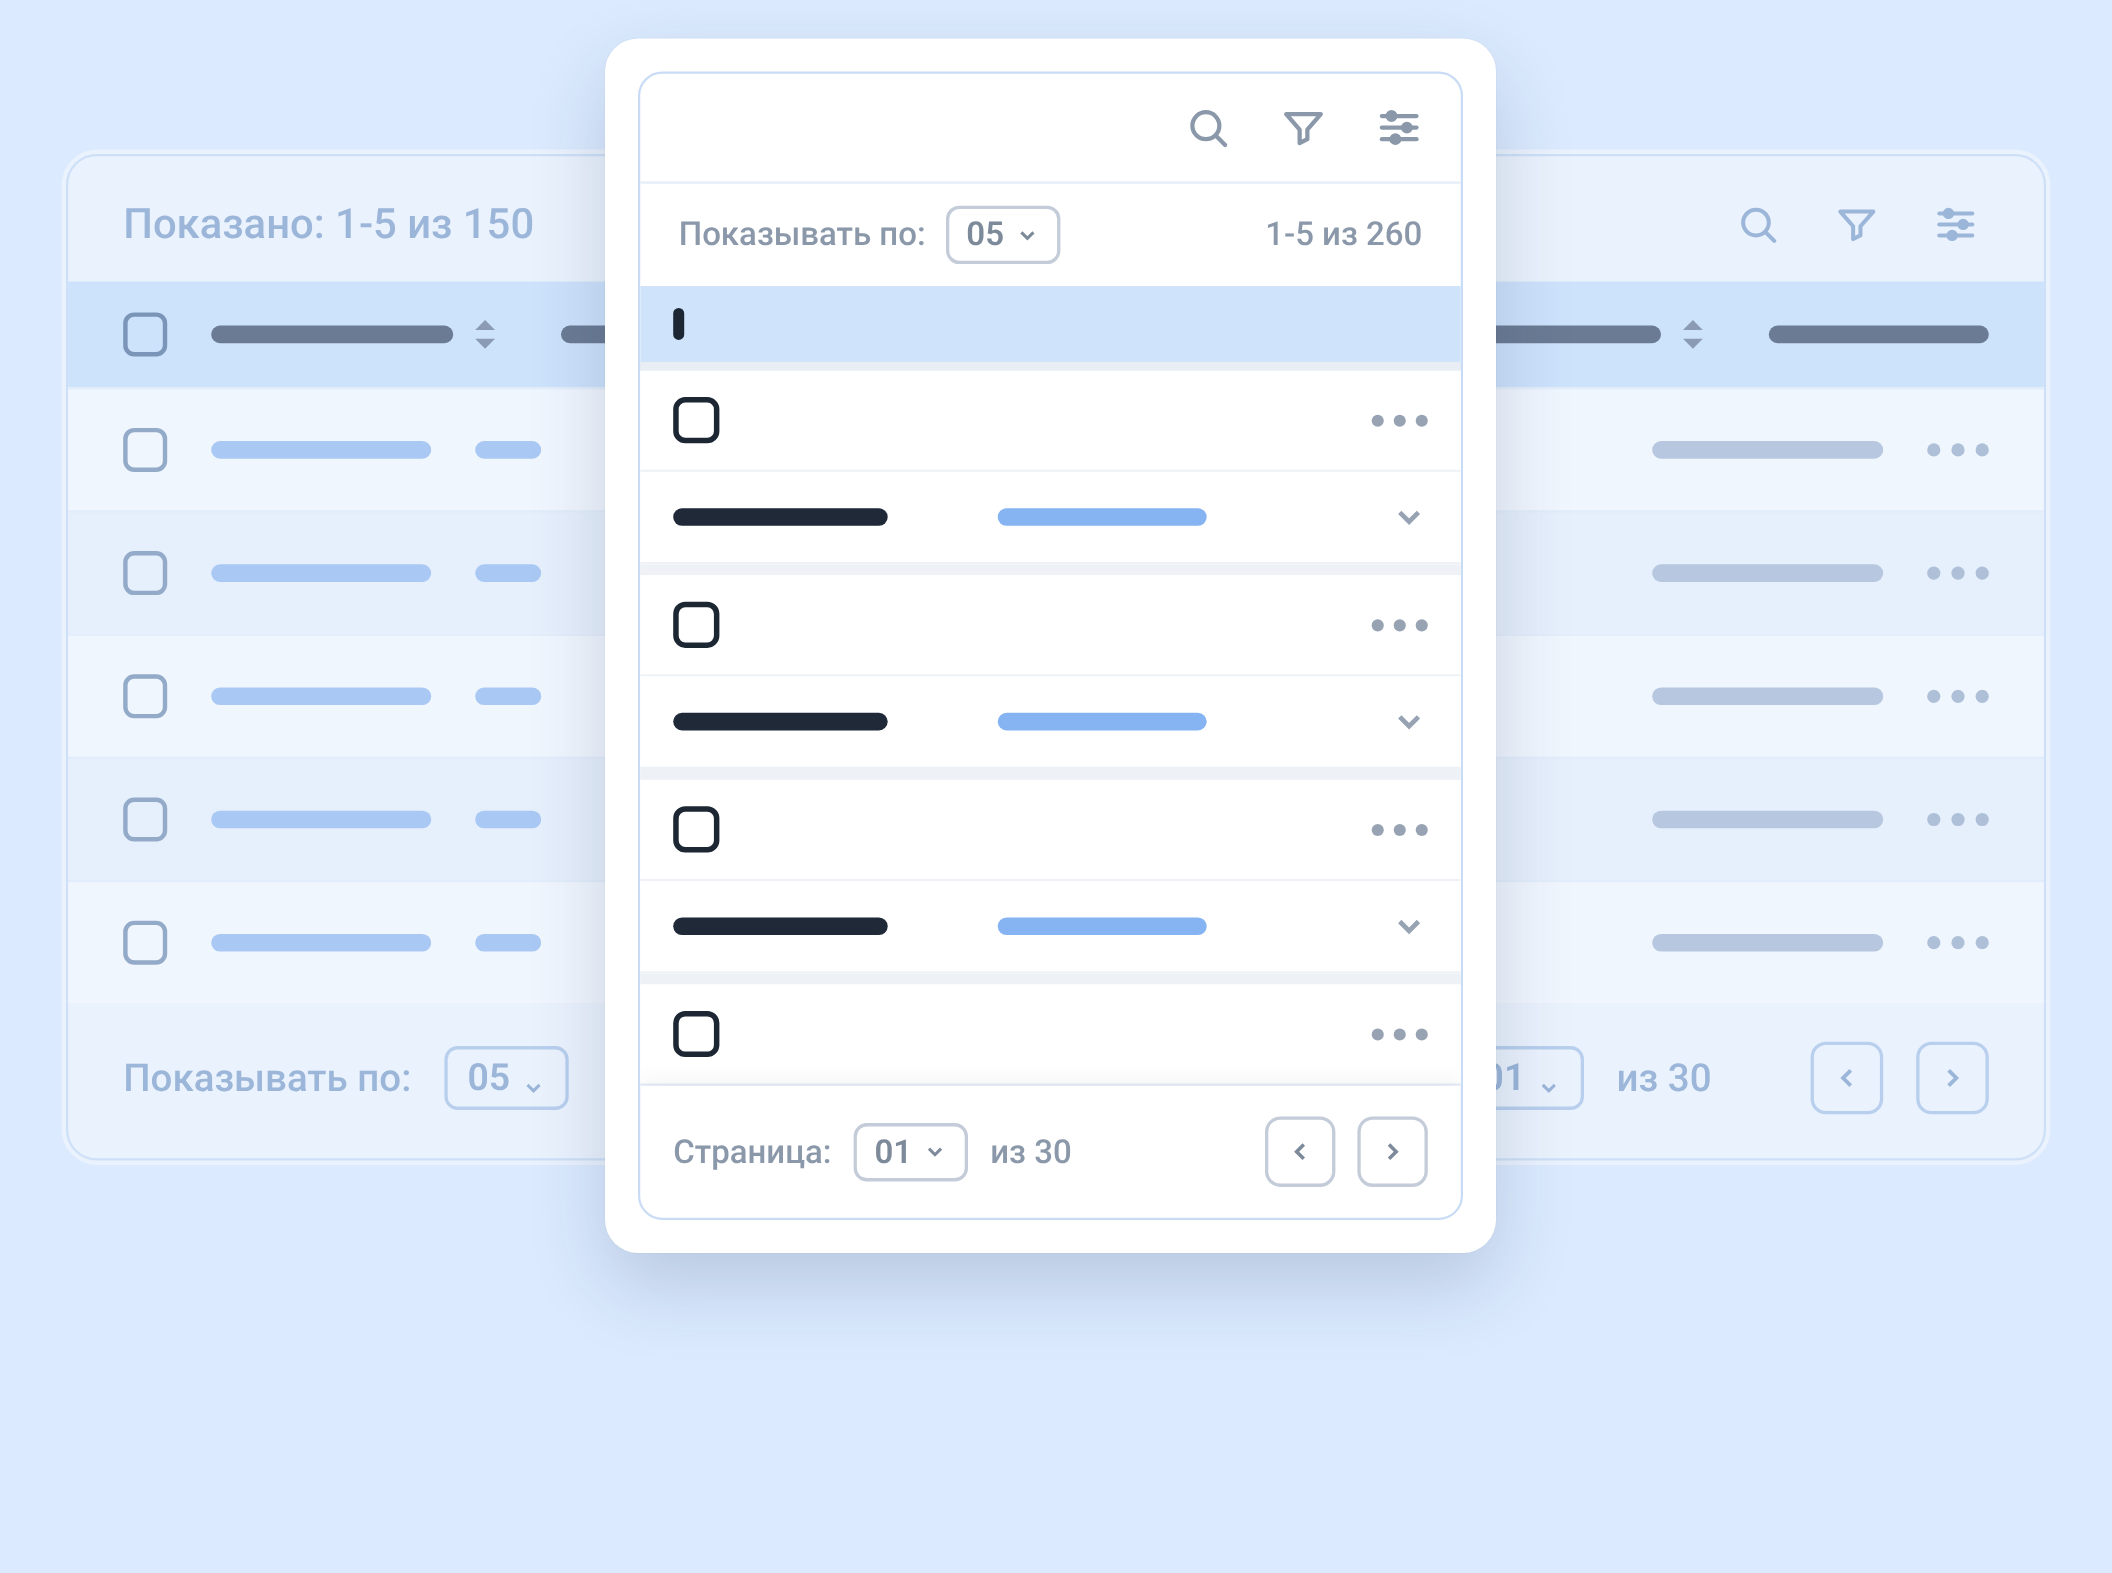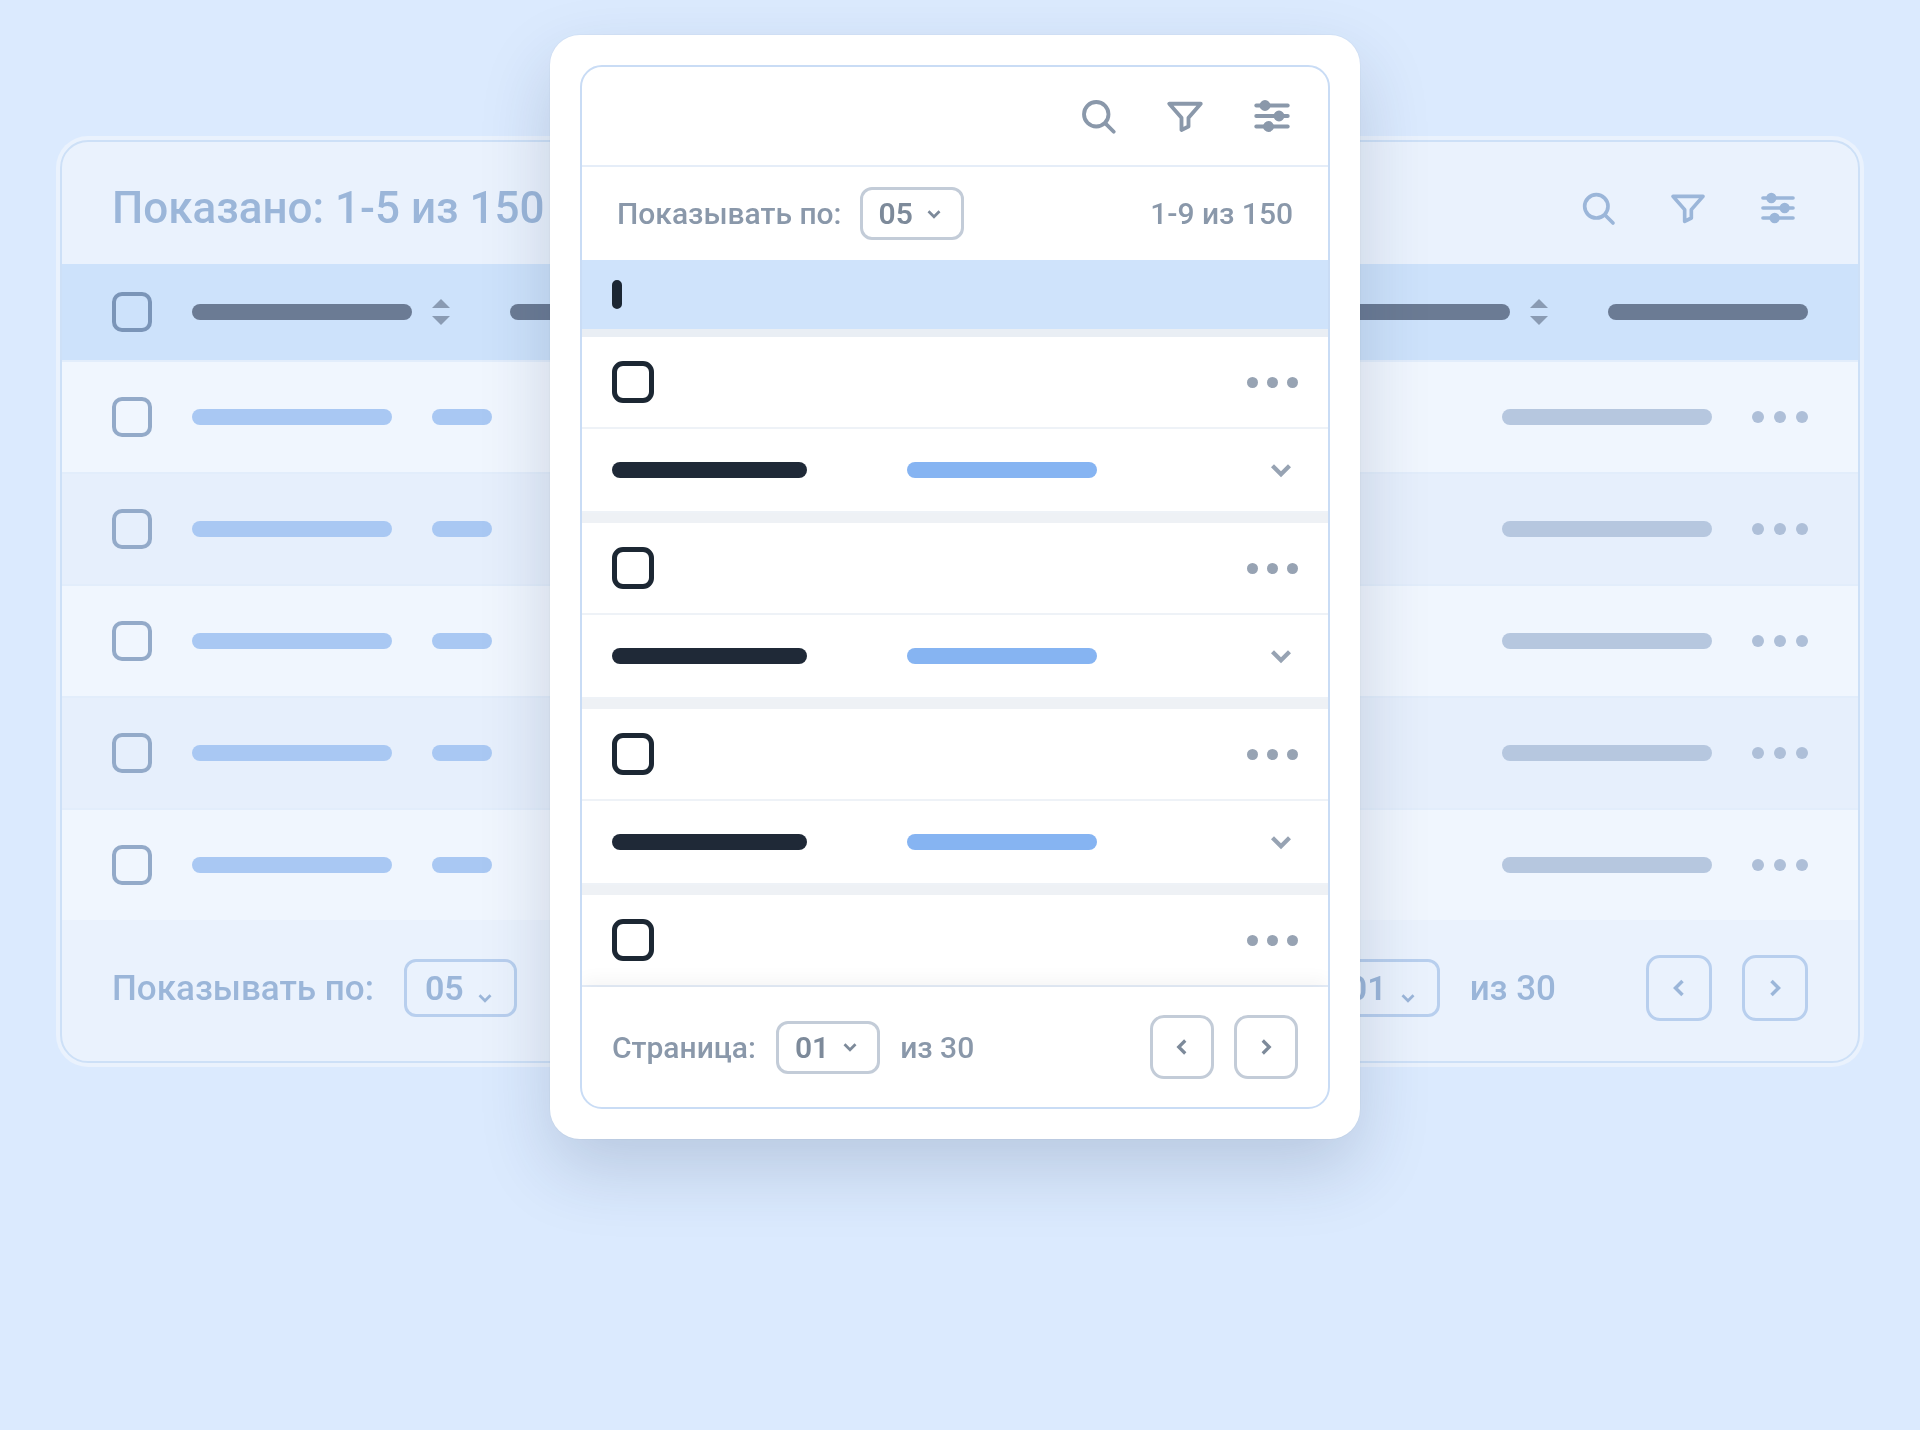--- a/index.html
+++ b/index.html
@@ -23,21 +23,21 @@
     padding-bottom: 40px;
   }
   .bg-toolbar {
     display: flex;
     align-items: center;
     justify-content: space-between;
     padding: 40px 60px 30px 50px;
   }
   .bg-title {
     color: #9bb6d9;
-    font-size: 44px;
+    font-size: 38px;
     font-weight: 500;
   }
   .bg-icons { display: flex; gap: 50px; align-items: center; }
   .bg-icon { width: 40px; height: 40px; color: #9bb6d9; }
   .bg-icon svg { width: 100%; height: 100%; stroke: currentColor; }
 
   .bg-header-row {
     display: flex;
     align-items: center;
     background: #cde2fb;
@@ -331,21 +331,21 @@
     <div class="fg-subbar">
       <div class="fg-subbar-left">
         <span>Показывать по:</span>
         <span class="fg-select">
           <span>05</span>
           <svg viewBox="0 0 24 24" fill="none" stroke-width="3">
               <polyline points="6 9 12 15 18 9"></polyline>
             </svg>
         </span>
       </div>
-      <span>1-9 из 150</span>
+      <span>1-5 из 260</span>
     </div>
 
     <div class="fg-header">
       <span class="fg-check"></span>
     </div>
 
     <div class="fg-group">
       <div class="fg-row top">
         <span class="fg-check"></span>
         <span class="fg-dots">

